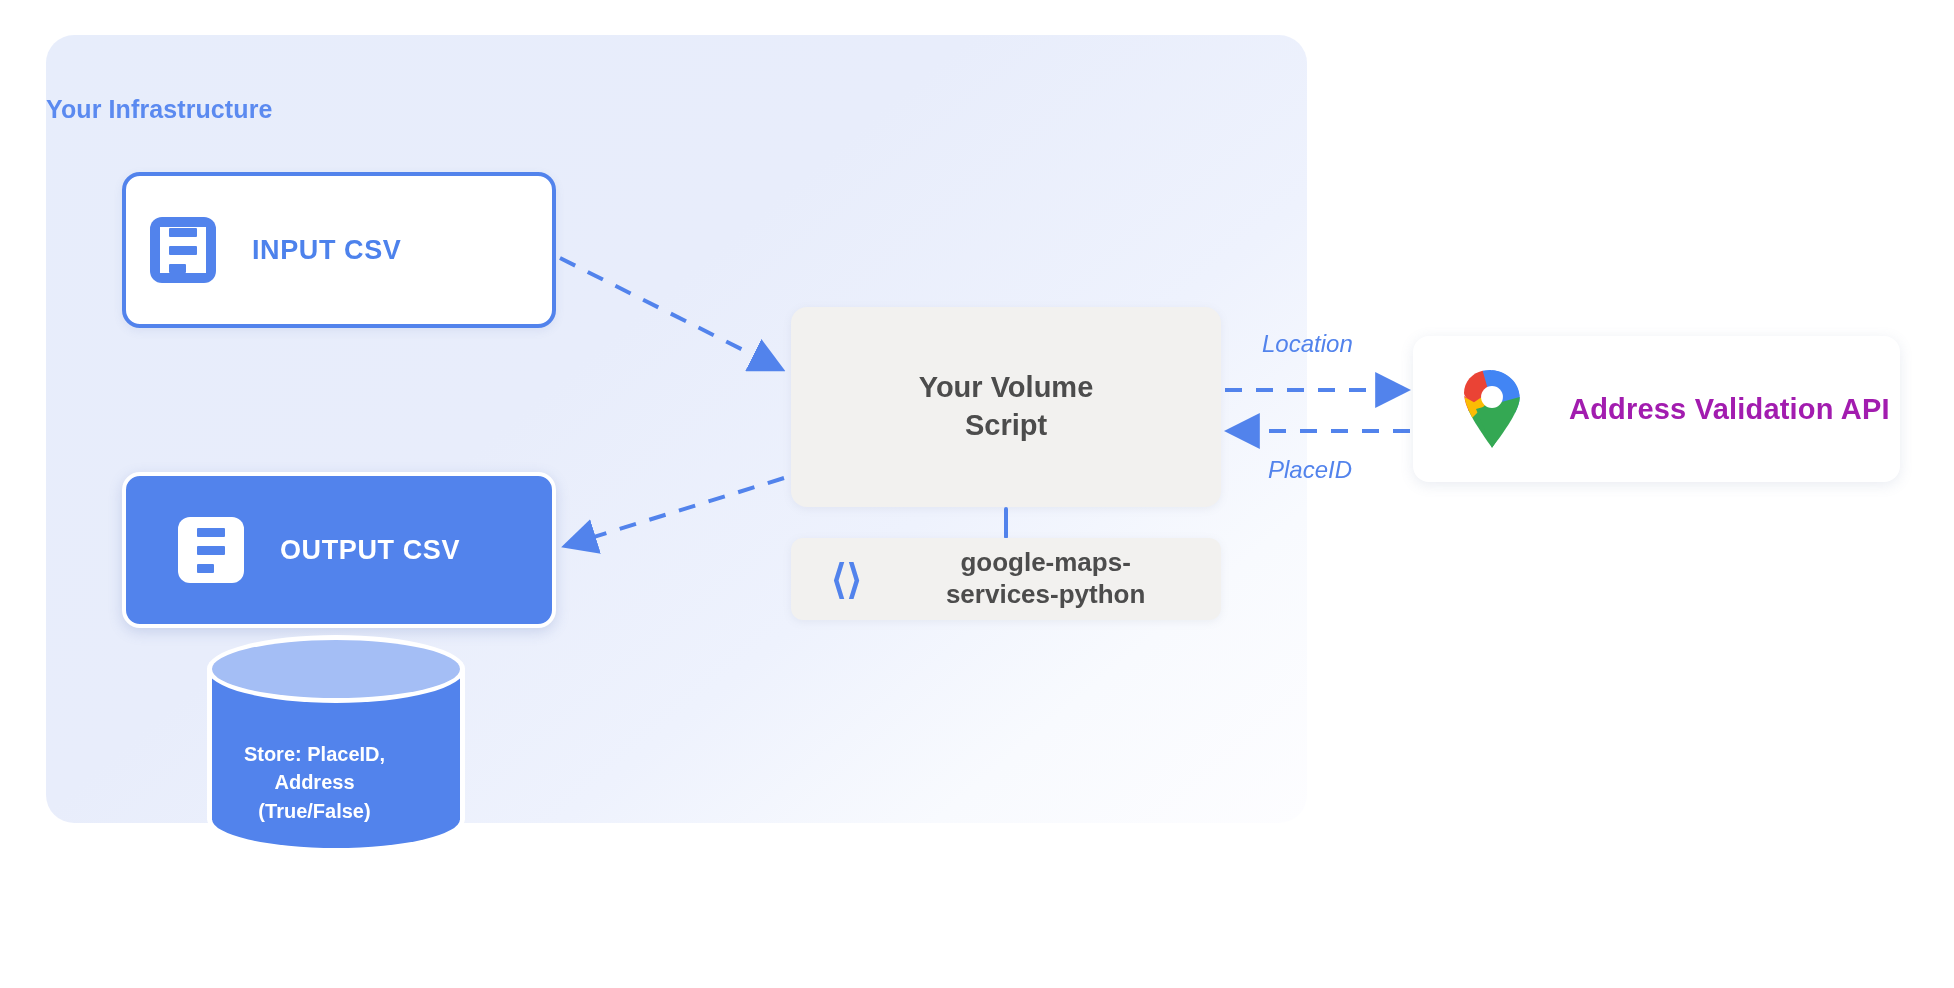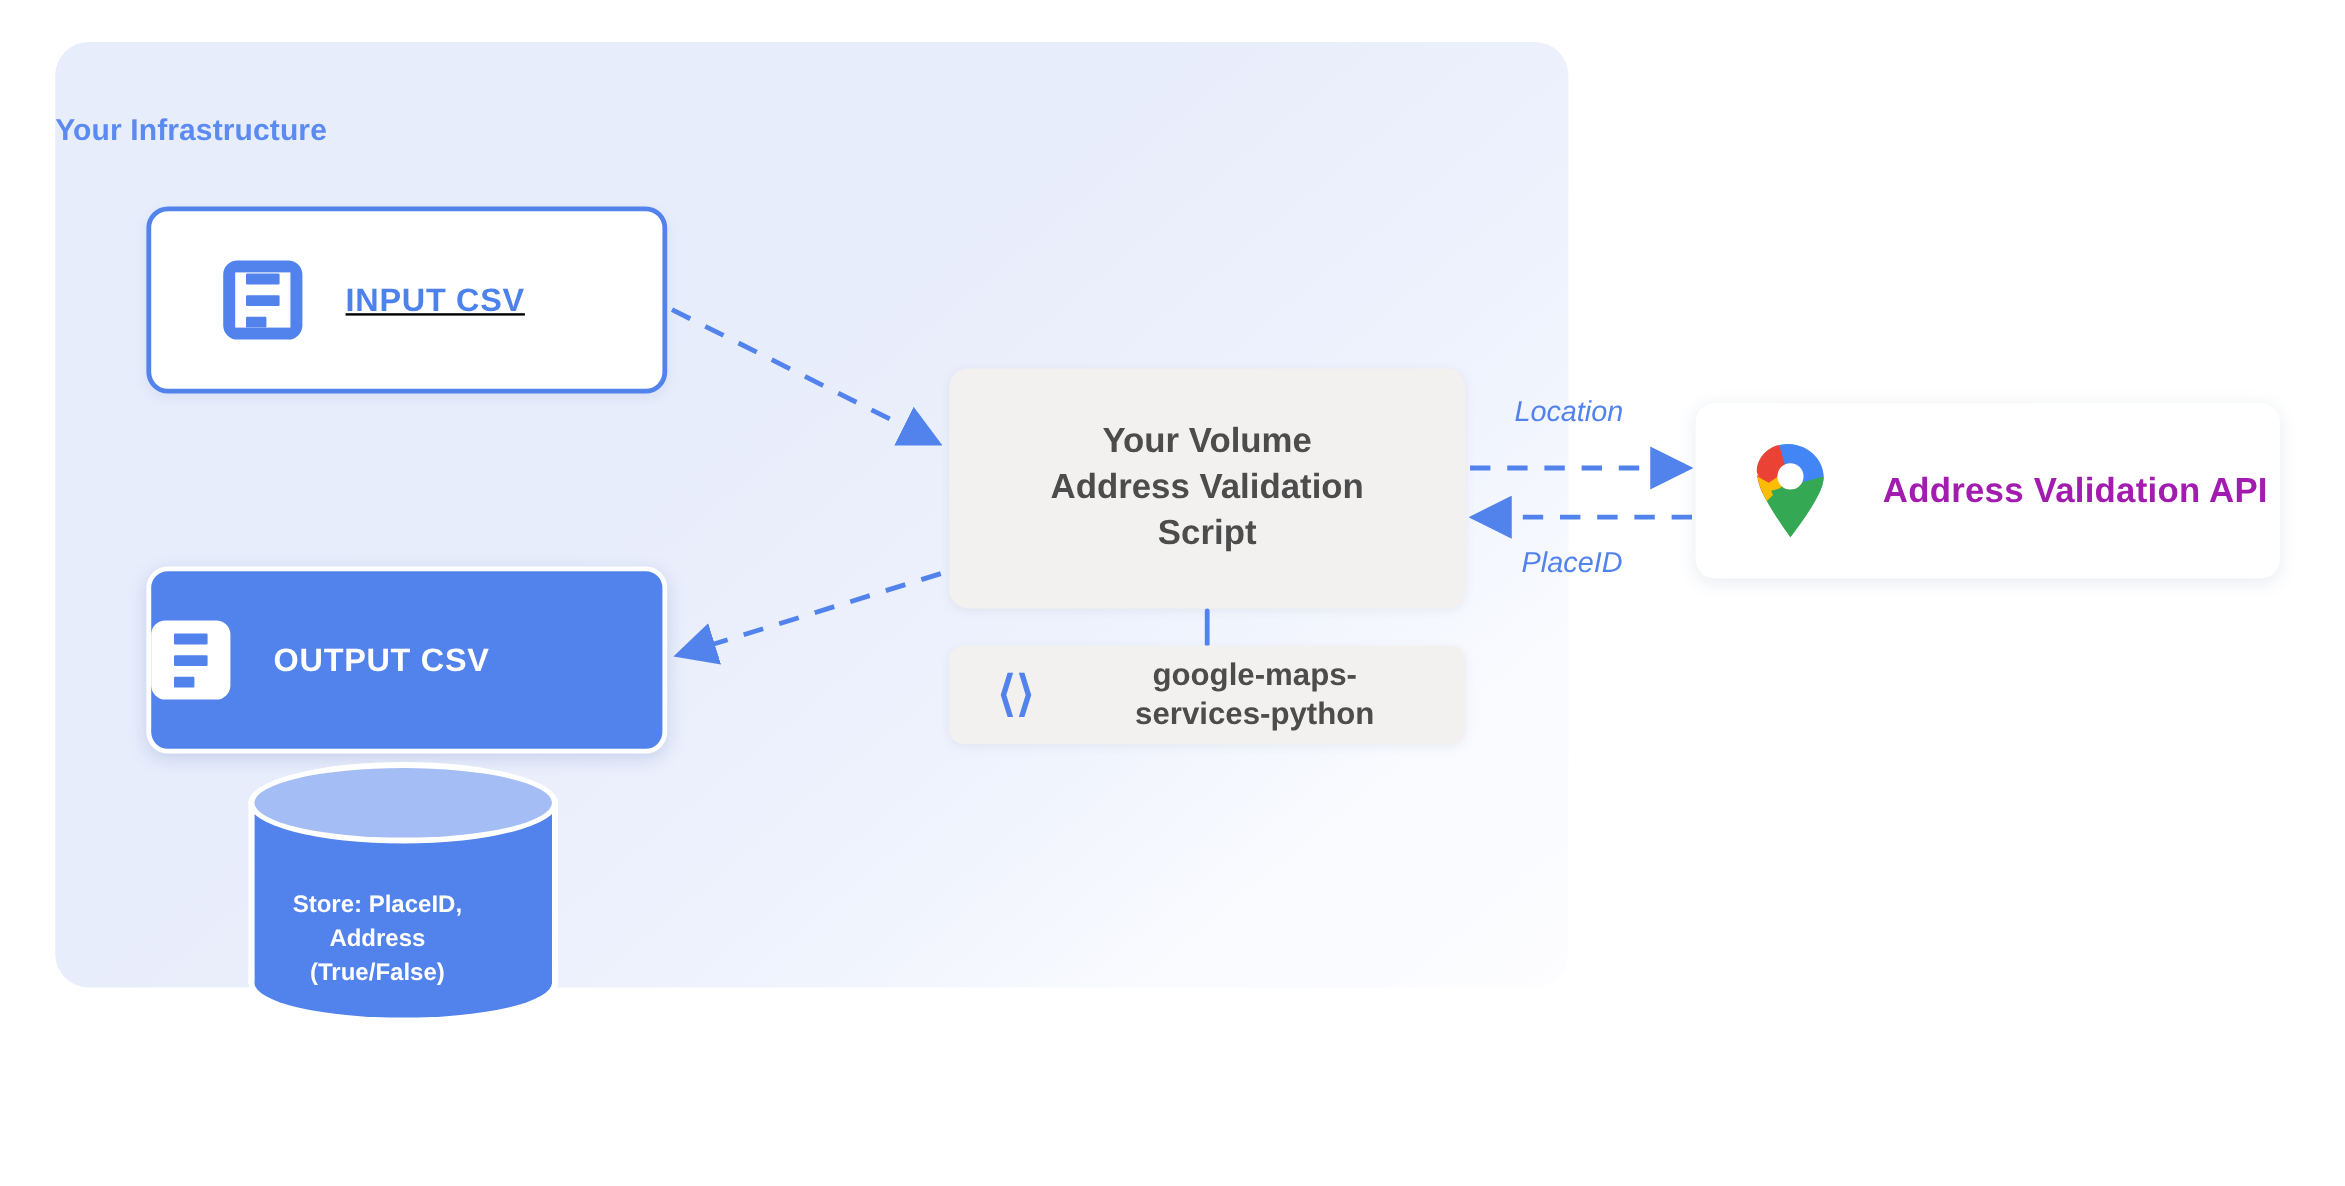--- a/index.html
+++ b/index.html
@@ -21,27 +21,27 @@
     font-size:25px;font-weight:700;color:#5b8af0;letter-spacing:.1px;
   }
 
   
   .node{position:absolute;box-sizing:border-box;display:flex;align-items:center;}
 
   .csv-in{
     left:122px;top:172px;width:434px;height:156px;
     background:#ffffff;border:4px solid #5283ec;border-radius:18px;
     box-shadow:0 3px 10px rgba(80,110,180,.10);
-    padding-left:60px;
-    text-decoration:underline;
+    padding-left:24px;
   }
   .csv-out{
     left:122px;top:472px;width:434px;height:156px;
     background:#5283ec;border:4px solid #ffffff;border-radius:18px;
     box-shadow:0 4px 14px rgba(80,110,180,.22);
+    padding-left:52px;
   }
   .csv-label{font-size:27px;font-weight:700;letter-spacing:.6px;margin-left:36px;}
   .csv-in  .csv-label{color:#4d82ec;}
   .csv-out .csv-label{color:#ffffff;}
 
   
   .doc-icon{position:relative;width:66px;height:66px;border-radius:12px;box-sizing:border-box;flex:0 0 auto;}
   .doc-icon .sheet{position:absolute;inset:10px;display:flex;flex-direction:column;justify-content:center;gap:9px;padding:0 9px;box-sizing:border-box;}
   .doc-icon .bar{height:9px;border-radius:1px;}
   .doc-icon .bar.b1{width:100%;}
@@ -176,21 +176,20 @@
           <span class="bar b2"></span>
           <span class="bar b3"></span>
       </span>
     </span>
     <span class="csv-label">OUTPUT CSV</span>
   </div>
 
   <div class="node script-box">
     <div class="script-text">
       <div>Your Volume</div>
-      <div>Address Validation</div>
       <div>Script</div>
     </div>
   </div>
 
   <div class="connector"></div>
 
   <div class="node lib-box">
     <span class="code-icon">⟨ ⟩</span>
     <span class="lib-label">
       <span>google-maps-</span><br>

